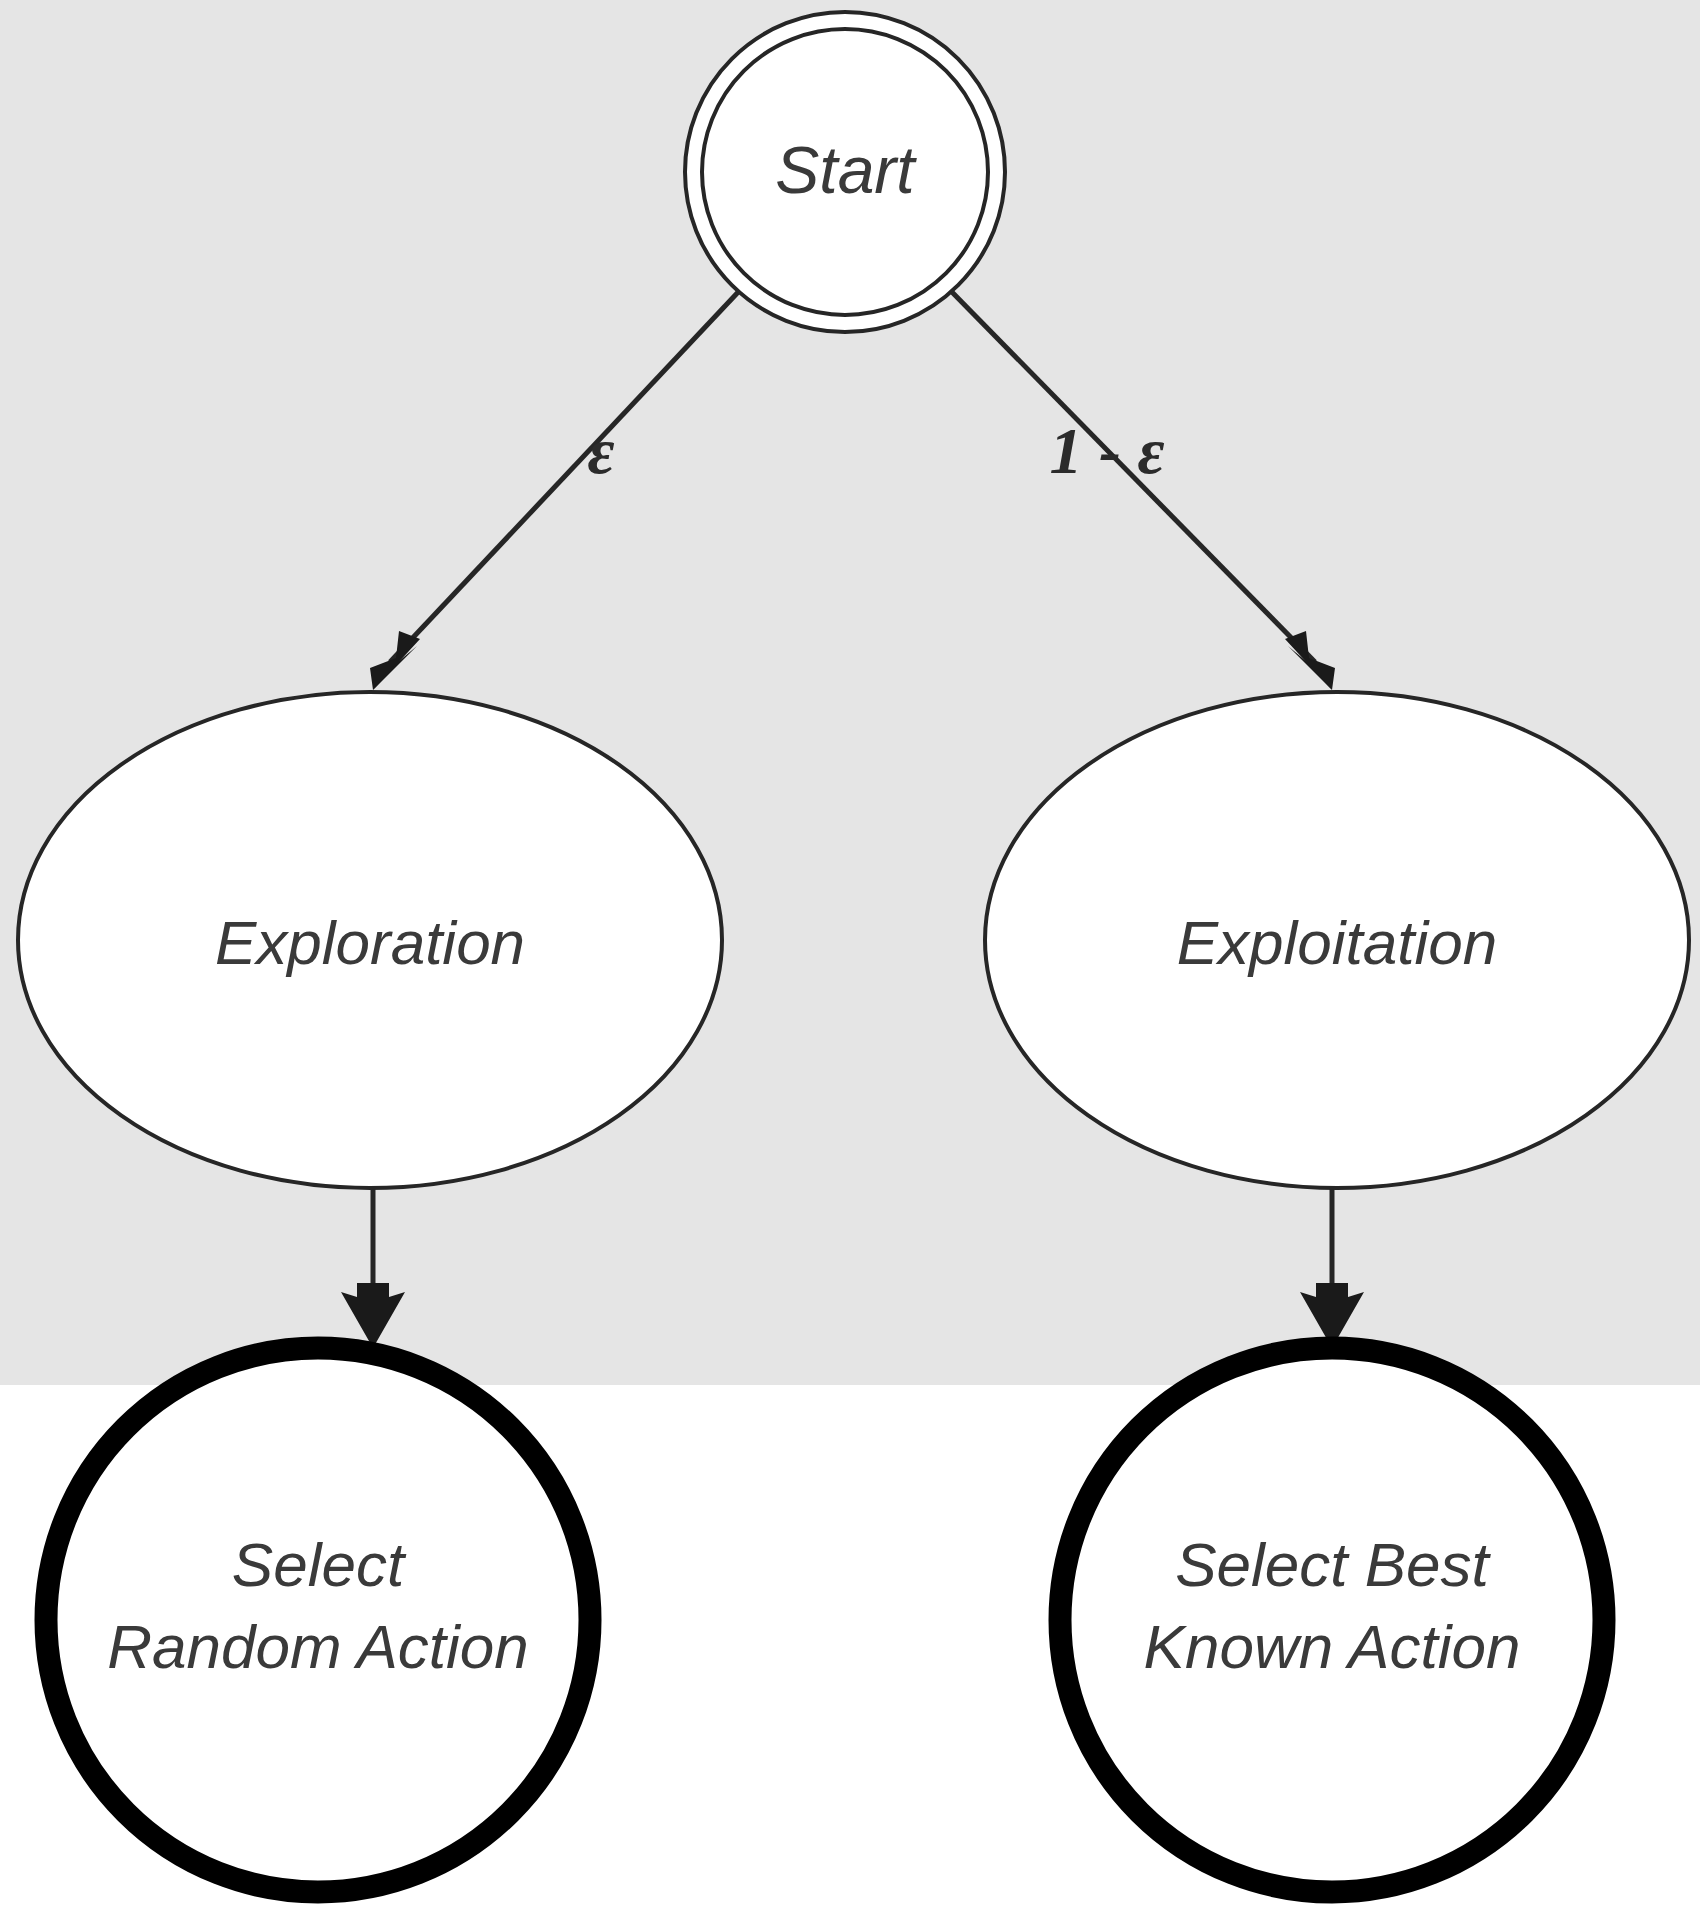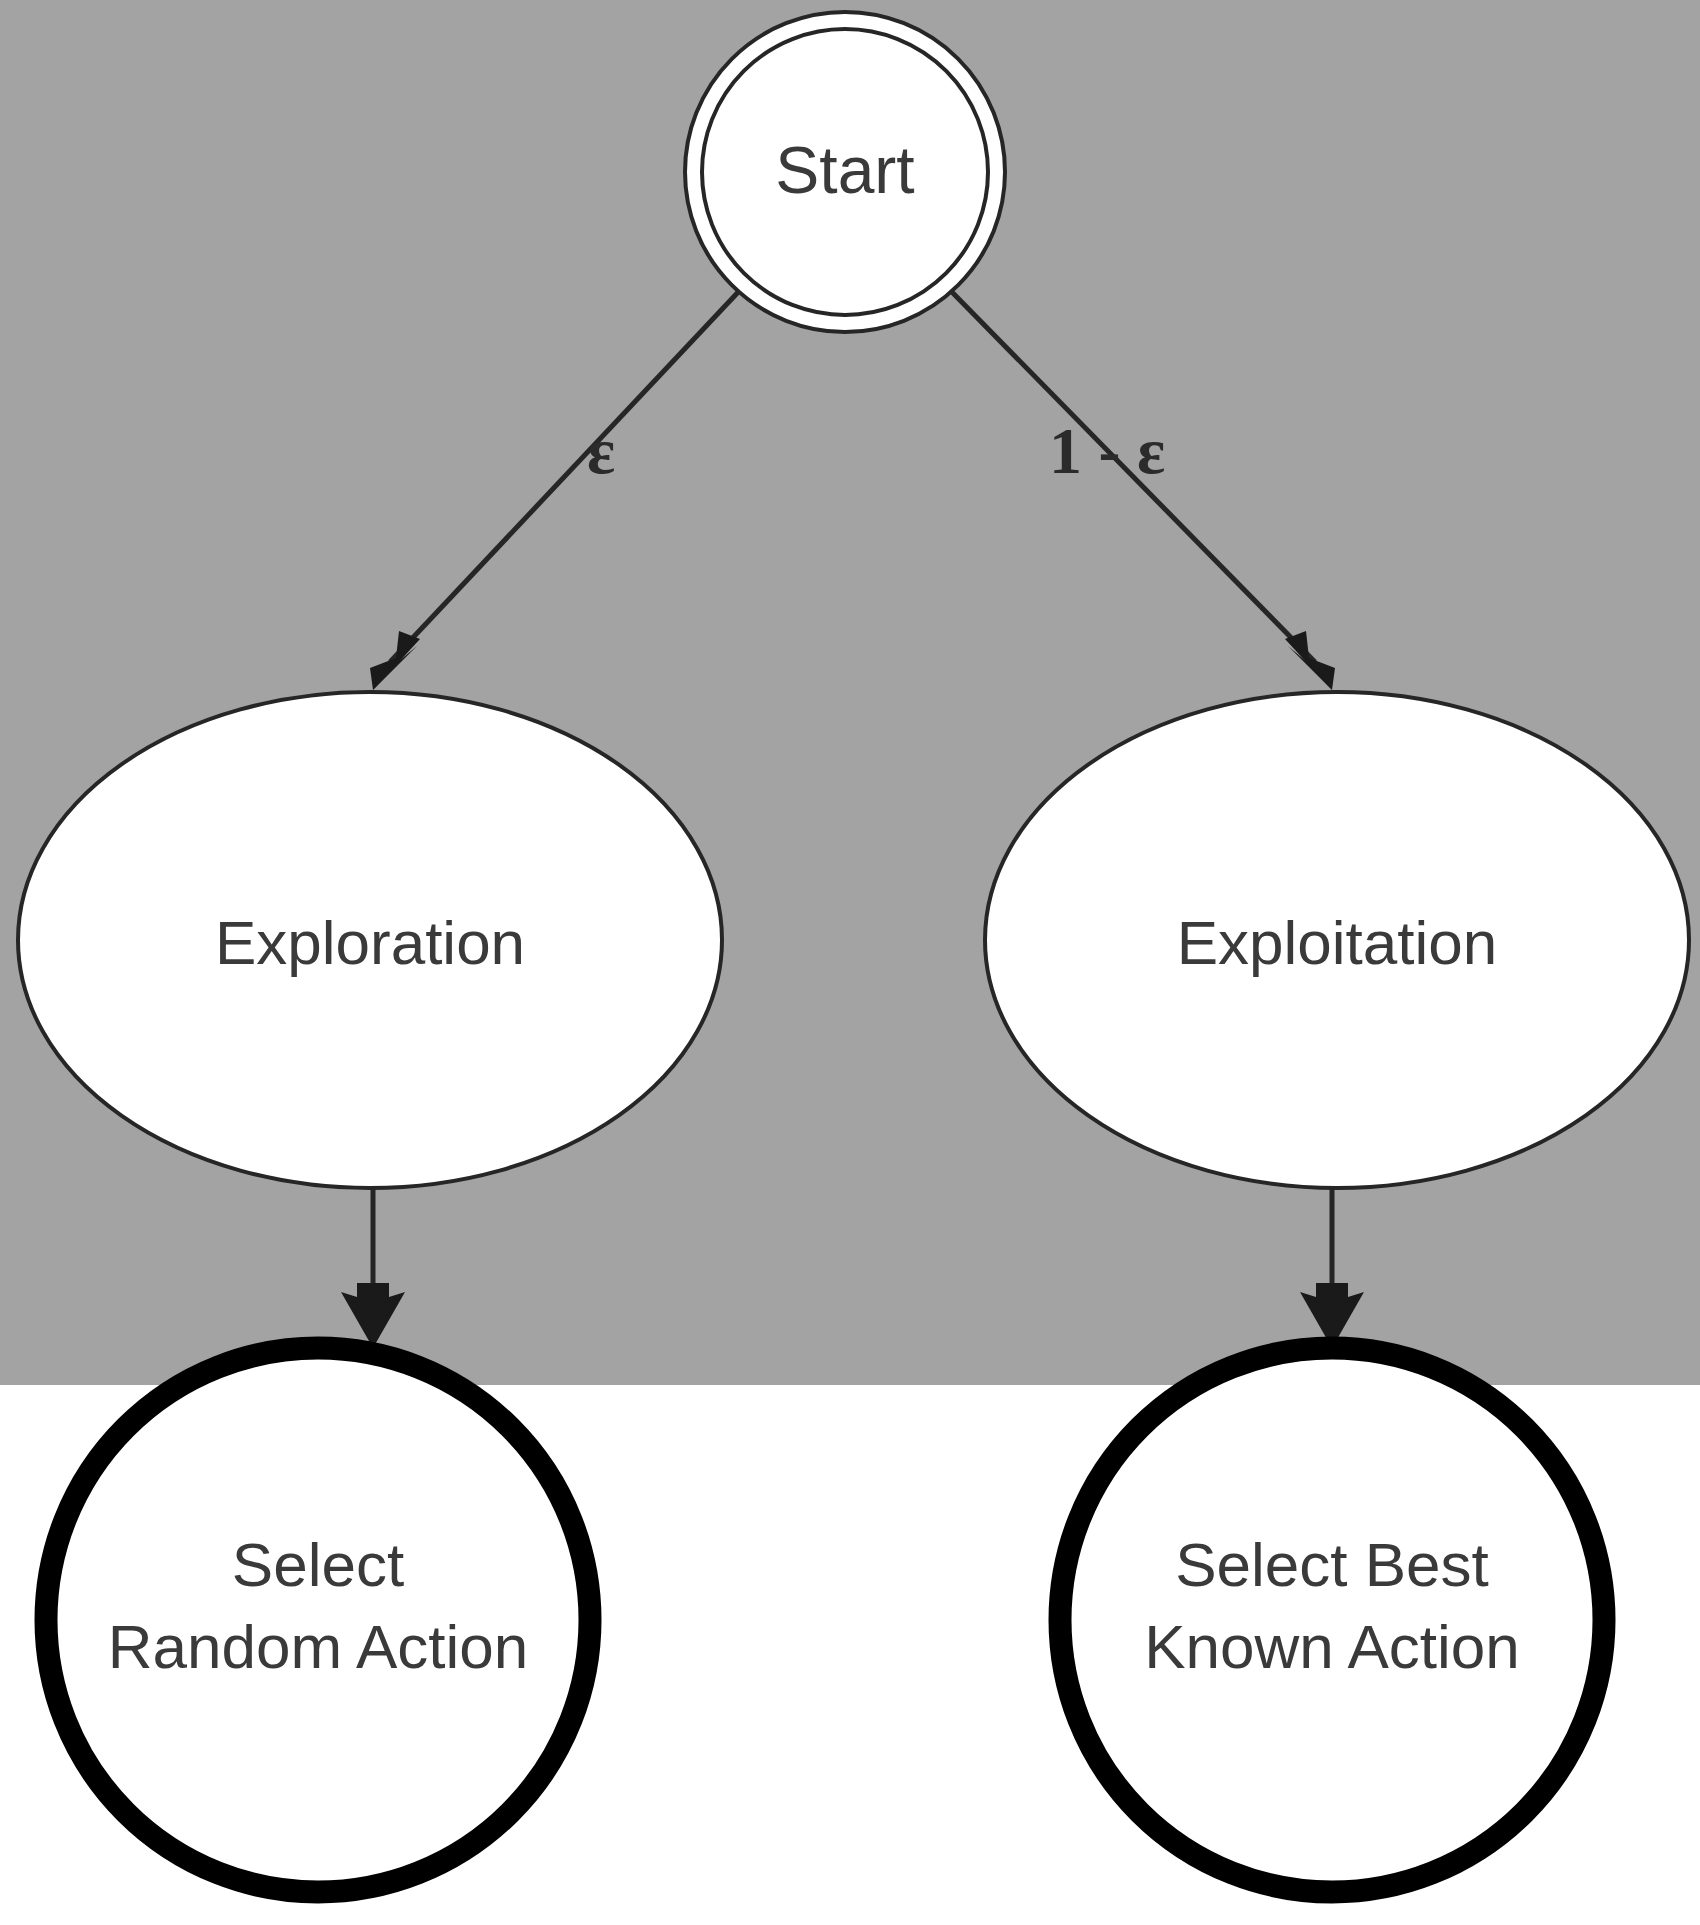--- a/index.html
+++ b/index.html
@@ -11,21 +11,22 @@
   body {
     width: 1700px;
     height: 1925px;
     overflow: hidden;
     font-family: "Liberation Sans", sans-serif;
   }
   #canvas-wrap {
     position: relative;
     width: 1700px;
     height: 1385px;
-    background: #a3a3a3;
+    background: #e5e5e5;
+    font-style: italic;
   }
   svg#flowchart {
     position: absolute;
     top: 0;
     left: 0;
     width: 1700px;
     height: 1925px;
     display: block;
   }
   .node-shape-thin {

